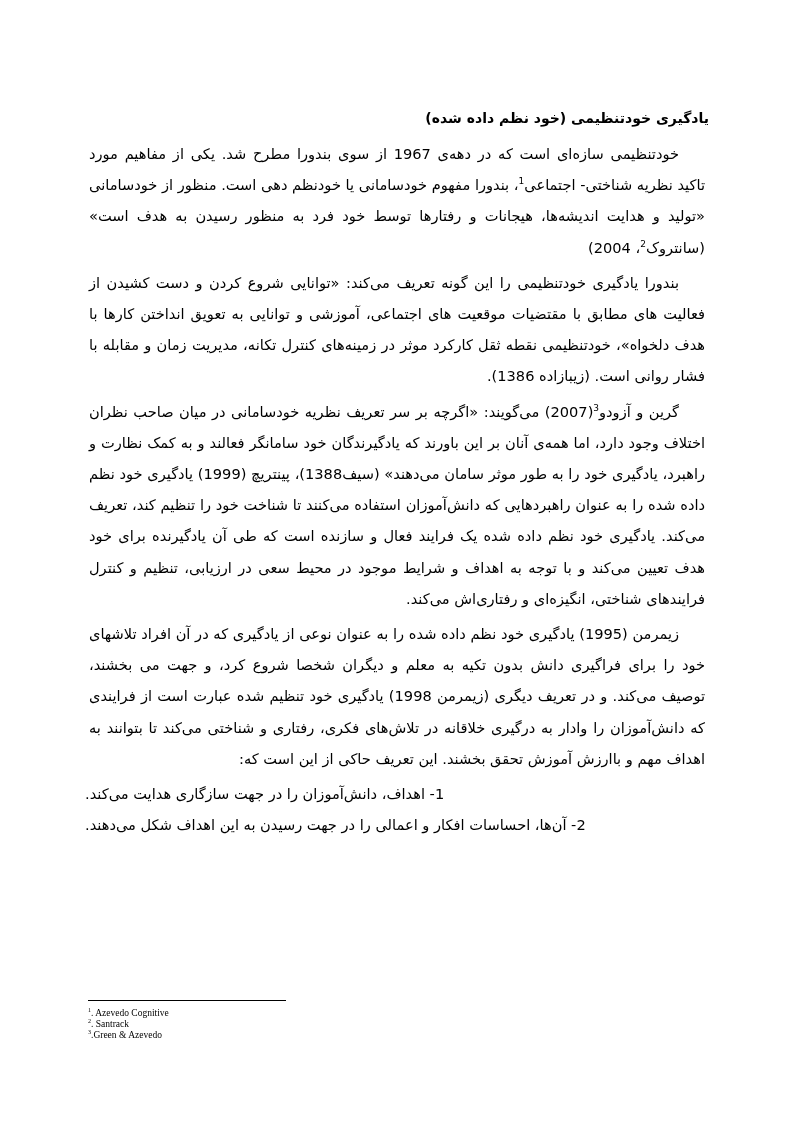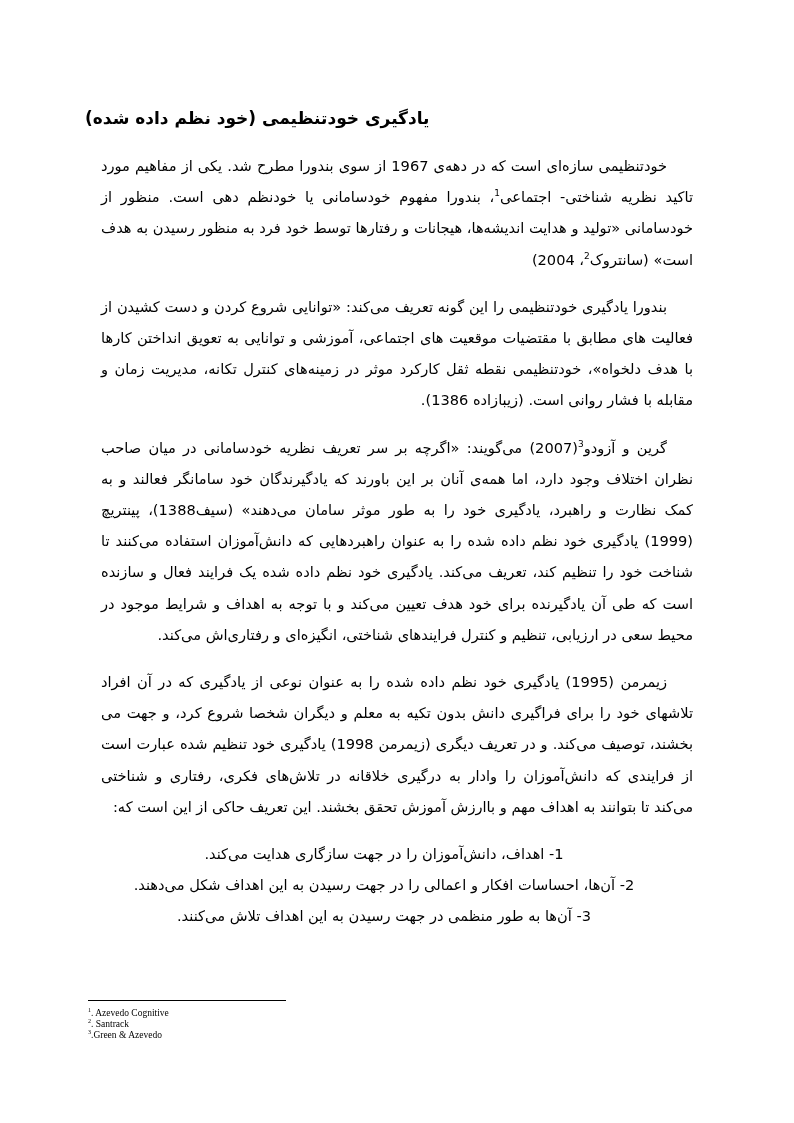--- a/index.html
+++ b/index.html
@@ -7,26 +7,26 @@
   .page {
     position: absolute; left: 0; top: 0; width: 794px; height: 1123px; background: #ffffff;
   }
   .content {
     position: absolute; left: 85px; top: 103px; width: 624px;
     direction: rtl; text-align: justify;
     font-family: "DejaVu Sans", sans-serif; font-size: 14.6px; color: #000;
     line-height: 31.2px;
   }
   .heading {
-    font-weight: bold; font-size: 17px; margin: 0 0 0 0; line-height: 31px;
-    text-align: left;
+    font-weight: bold; font-size: 14px; margin: 0 0 0 0; line-height: 31px;
+    text-align: right;
   }
-  .para { margin: 16px; text-indent: 26px; text-align: justify; text-align-last: right; }
+  .para { margin: 4px; text-indent: 26px; text-align: justify; text-align-last: right; }
   .list { margin: 0; padding: 0; list-style: none; }
-  .list li { text-indent: 26px; text-align: center; }
+  .list li { text-indent: 26px; text-align: left; }
   sup { font-size: 9px; line-height: 0; vertical-align: super; }
   .fn-rule {
     position: absolute; left: 88px; top: 1000px; width: 198px; height: 0;
     border-top: 1px solid #000;
   }
   .footnotes {
     position: absolute; left: 88px; top: 1008px; width: 300px;
     font-family: "Liberation Serif", serif; font-size: 9.5px; line-height: 11px; color: #000;
     direction: ltr; text-align: left;
   }
@@ -44,21 +44,20 @@
     <p class="para">بندورا یادگیری خودتنظیمی را این گونه تعریف می‌کند: «توانایی شروع کردن و دست کشیدن از فعالیت های مطابق با مقتضیات موقعیت های اجتماعی، آموزشی و توانایی به تعویق انداختن کارها با هدف دلخواه»، خودتنظیمی نقطه ثقل کارکرد موثر در زمینه‌های کنترل تکانه، مدیریت زمان و مقابله با فشار روانی است. (زیبازاده 1386).</p>
 
 
     <p class="para"><span>گرین و آزودو</span><sup>3</sup><span>(2007) می‌گویند: «اگرچه بر سر تعریف نظریه خودسامانی در میان صاحب نظران اختلاف وجود دارد، اما همه‌ی آنان بر این باورند که یادگیرندگان خود سامانگر فعالند و به کمک نظارت و راهبرد، یادگیری خود را به طور موثر سامان می‌دهند» (سیف1388)، پینتریچ (1999) یادگیری خود نظم داده شده را به عنوان راهبردهایی که دانش‌آموزان استفاده می‌کنند تا شناخت خود را تنظیم کند، تعریف می‌کند. یادگیری خود نظم داده شده یک فرایند فعال و سازنده است که طی آن یادگیرنده برای خود هدف تعیین می‌کند و با توجه به اهداف و شرایط موجود در محیط سعی در ارزیابی، تنظیم و کنترل فرایندهای شناختی، انگیزه‌ای و رفتاری‌اش می‌کند.</span></p>
 
     <p class="para">زیمرمن (1995) یادگیری خود نظم داده شده را به عنوان نوعی از یادگیری که در آن افراد تلاشهای خود را برای فراگیری دانش بدون تکیه به معلم و دیگران شخصا شروع کرد، و جهت می بخشند، توصیف می‌کند. و در تعریف دیگری (زیمرمن 1998) یادگیری خود تنظیم شده عبارت است از فرایندی که دانش‌آموزان را وادار به درگیری خلاقانه در تلاش‌های فکری، رفتاری و شناختی می‌کند تا بتوانند به اهداف مهم و باارزش آموزش تحقق بخشند. این تعریف حاکی از این است که:</p>
 
     <ul class="list">
       <li>1- اهداف، دانش‌آموزان را در جهت سازگاری هدایت می‌کند.</li>
       <li>2- آن‌ها، احساسات افکار و اعمالی را در جهت رسیدن به این اهداف شکل می‌دهند.</li>
-      <li>3- آن‌ها به طور منظمی در جهت رسیدن به این اهداف تلاش می‌کنند.</li>
     </ul>
   </div>
 
   <div class="fn-rule"></div>
   <div class="footnotes">
     <div><sup>1</sup><span>. Azevedo Cognitive</span></div>
     <div><sup>2</sup><span>.  Santrack</span></div>
     <div><sup>3</sup><span>.Green &amp; Azevedo</span></div>
   </div>
 </div>

